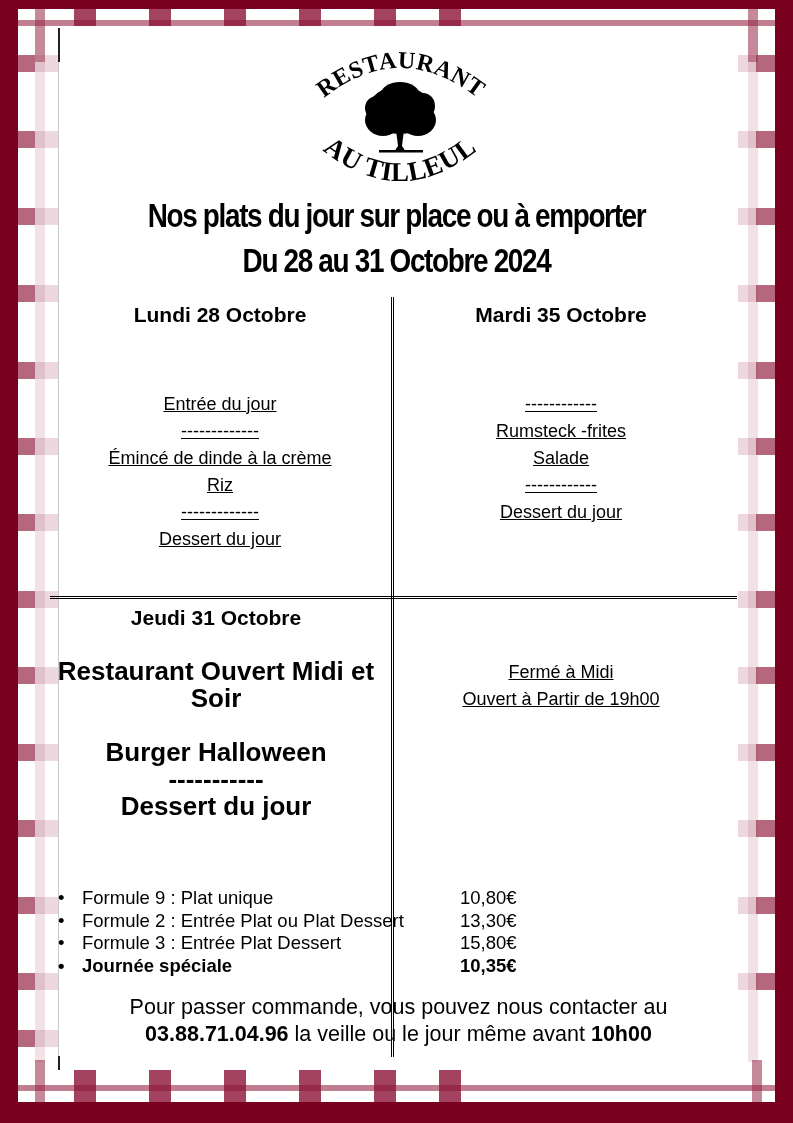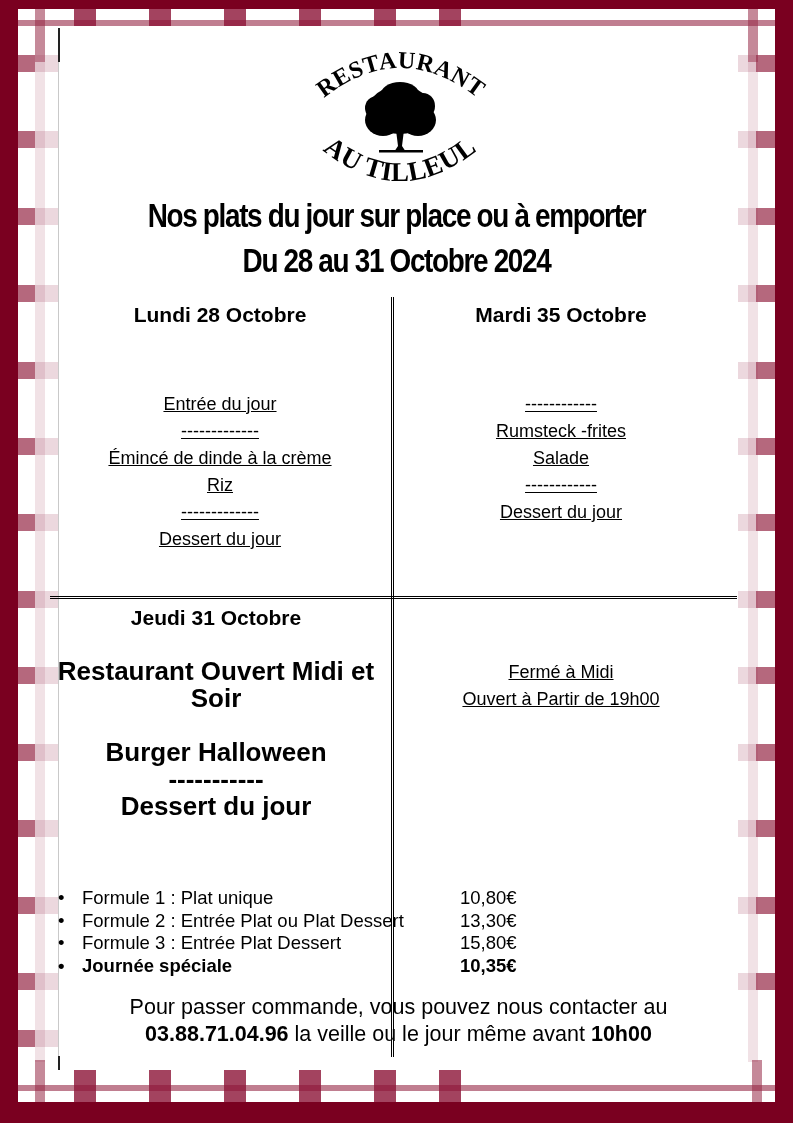--- a/index.html
+++ b/index.html
@@ -213,21 +213,21 @@
 
 <div class="cell cell-rt" style="top:605px; left:396px; width:330px;">
   <div style="height:54px;"></div>
   <div class="menu">Fermé à Midi</div>
   <div class="menu">Ouvert à Partir de 19h00</div>
 </div>
 
 <div class="formulas">
   <div class="formula-row">
     <span class="bullet">•</span>
-    <span class="fname">Formule 1 : Plat unique</span>
+    <span class="fname">Formule 9 : Plat unique</span>
     <span class="fprice">10,80€</span>
   </div>
   <div class="formula-row">
     <span class="bullet">•</span>
     <span class="fname">Formule 2 : Entrée Plat ou Plat Dessert</span>
     <span class="fprice">13,30€</span>
   </div>
   <div class="formula-row">
     <span class="bullet">•</span>
     <span class="fname">Formule 3 : Entrée Plat Dessert</span>

